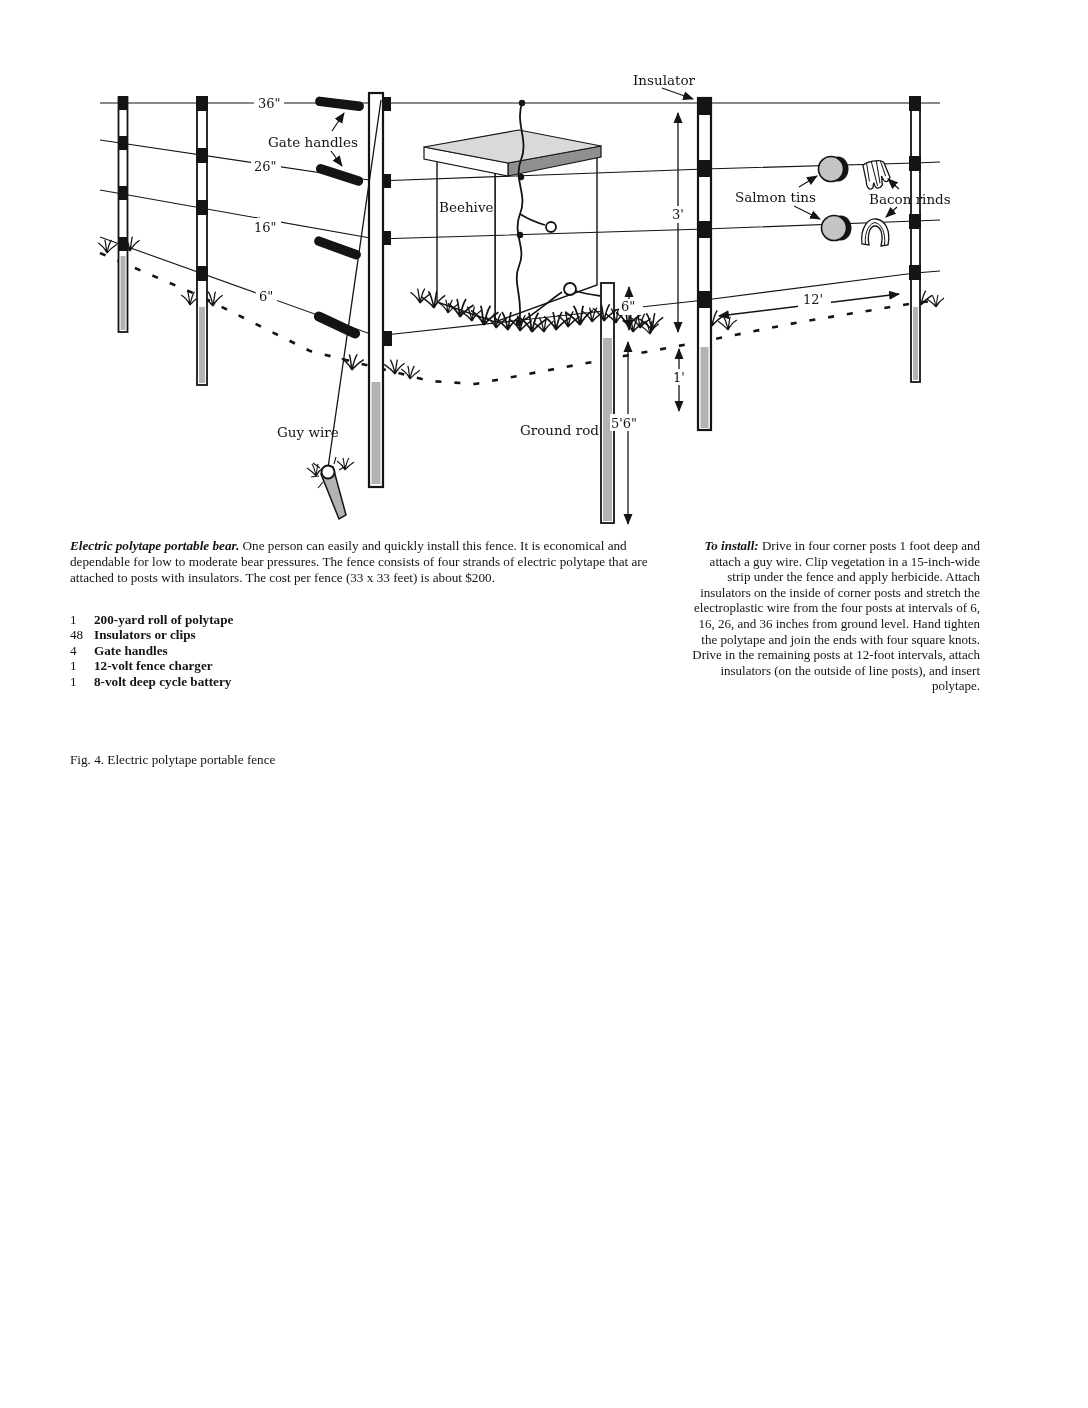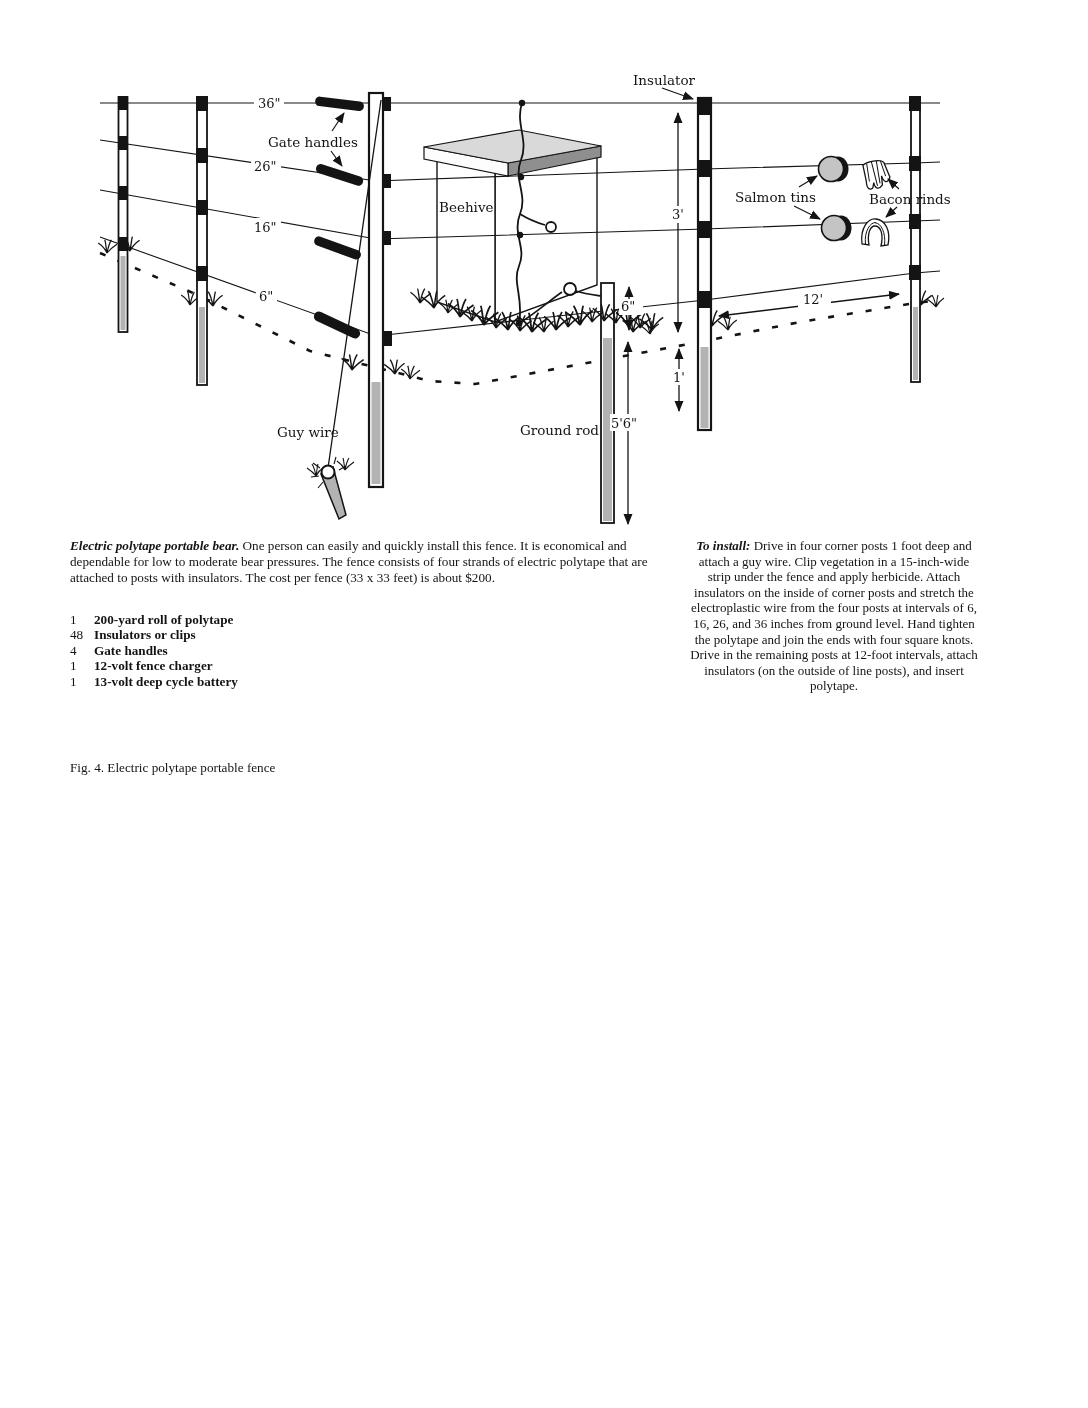--- a/index.html
+++ b/index.html
@@ -18,28 +18,28 @@
     fill:#141414;
   }
   .dia-label{font-size:13.5px;}
   .dia-meas{font-size:13px;}
   .col-left{
     position:absolute;left:70px;top:538px;width:612px;
     font-size:13.2px;line-height:16px;text-align:left;
   }
   .col-right{
     position:absolute;left:688px;top:538px;width:292px;
-    font-size:13px;line-height:15.6px;text-align:center;
+    font-size:13px;line-height:15.6px;text-align:right;
   }
   .lead{font-weight:bold;font-style:italic;}
   .materials{position:absolute;left:70px;top:612px;width:500px;font-size:13.2px;}
   .mat-row{display:flex;line-height:15.4px;}
   .mat-qty{width:24px;flex:0 0 24px;}
   .mat-item{flex:1;font-weight:bold;}
-  .caption{position:absolute;left:70px;top:752px;font-size:13.2px;margin-top:8px;}
+  .caption{position:absolute;left:70px;top:752px;font-size:13.2px;}
 </style>
 </head>
 <body>
 
 <div class="page">
 
   <svg class="diagram" width="1088" height="540" viewBox="0 0 1088 540">
     <defs>
       <marker id="ah" markerUnits="userSpaceOnUse" markerWidth="13" markerHeight="11" refX="10" refY="5" orient="auto-start-reverse">
         <path d="M0,0.5 L11,5 L0,9.5 Z" fill="#141414"></path>
@@ -278,21 +278,21 @@
     <div class="mat-row">
       <span class="mat-qty">4</span>
       <span class="mat-item">Gate handles</span>
     </div>
     <div class="mat-row">
       <span class="mat-qty">1</span>
       <span class="mat-item">12-volt fence charger</span>
     </div>
     <div class="mat-row">
       <span class="mat-qty">1</span>
-      <span class="mat-item">13-volt deep cycle battery</span>
+      <span class="mat-item">8-volt deep cycle battery</span>
     </div>
   </div>
 
   <div class="col-right">
     <span class="lead">To install:</span>
     <span>Drive in four corner posts 1 foot deep and attach a guy wire. Clip vegetation in a 15-inch-wide strip under the fence and apply herbicide. Attach insulators on the inside of corner posts and stretch the electroplastic wire from the four posts at intervals of 6, 16, 26, and 36 inches from ground level. Hand tighten the polytape and join the ends with four square knots. Drive in the remaining posts at 12-foot intervals, attach insulators (on the outside of line posts), and insert polytape.</span>
   </div>
 
   <div class="caption">Fig. 4. Electric polytape portable fence</div>
 

